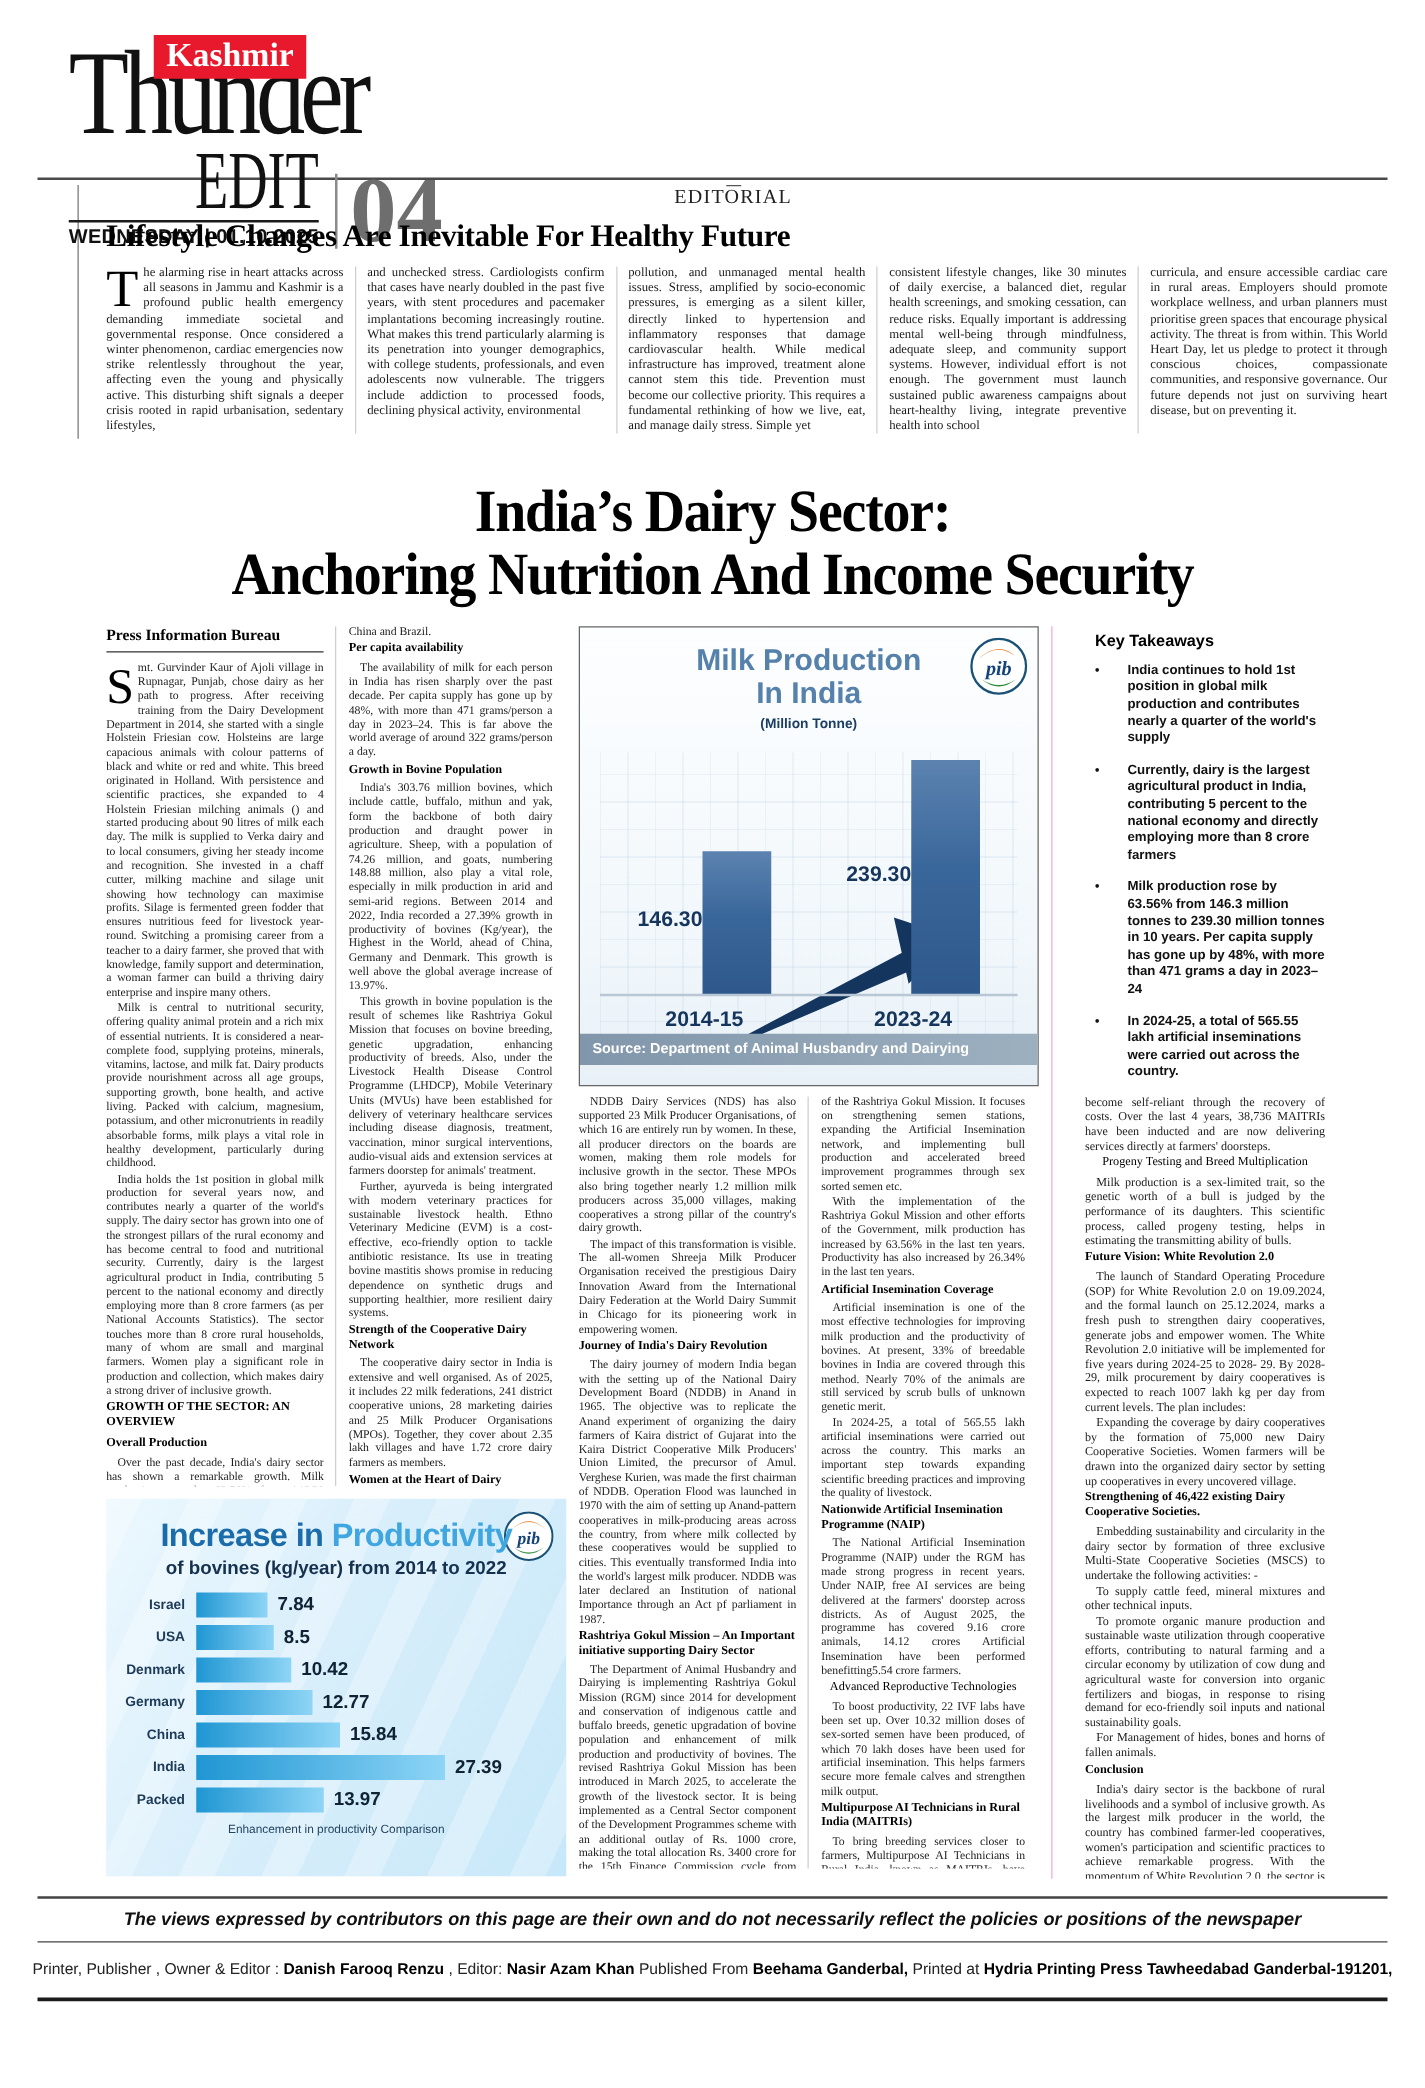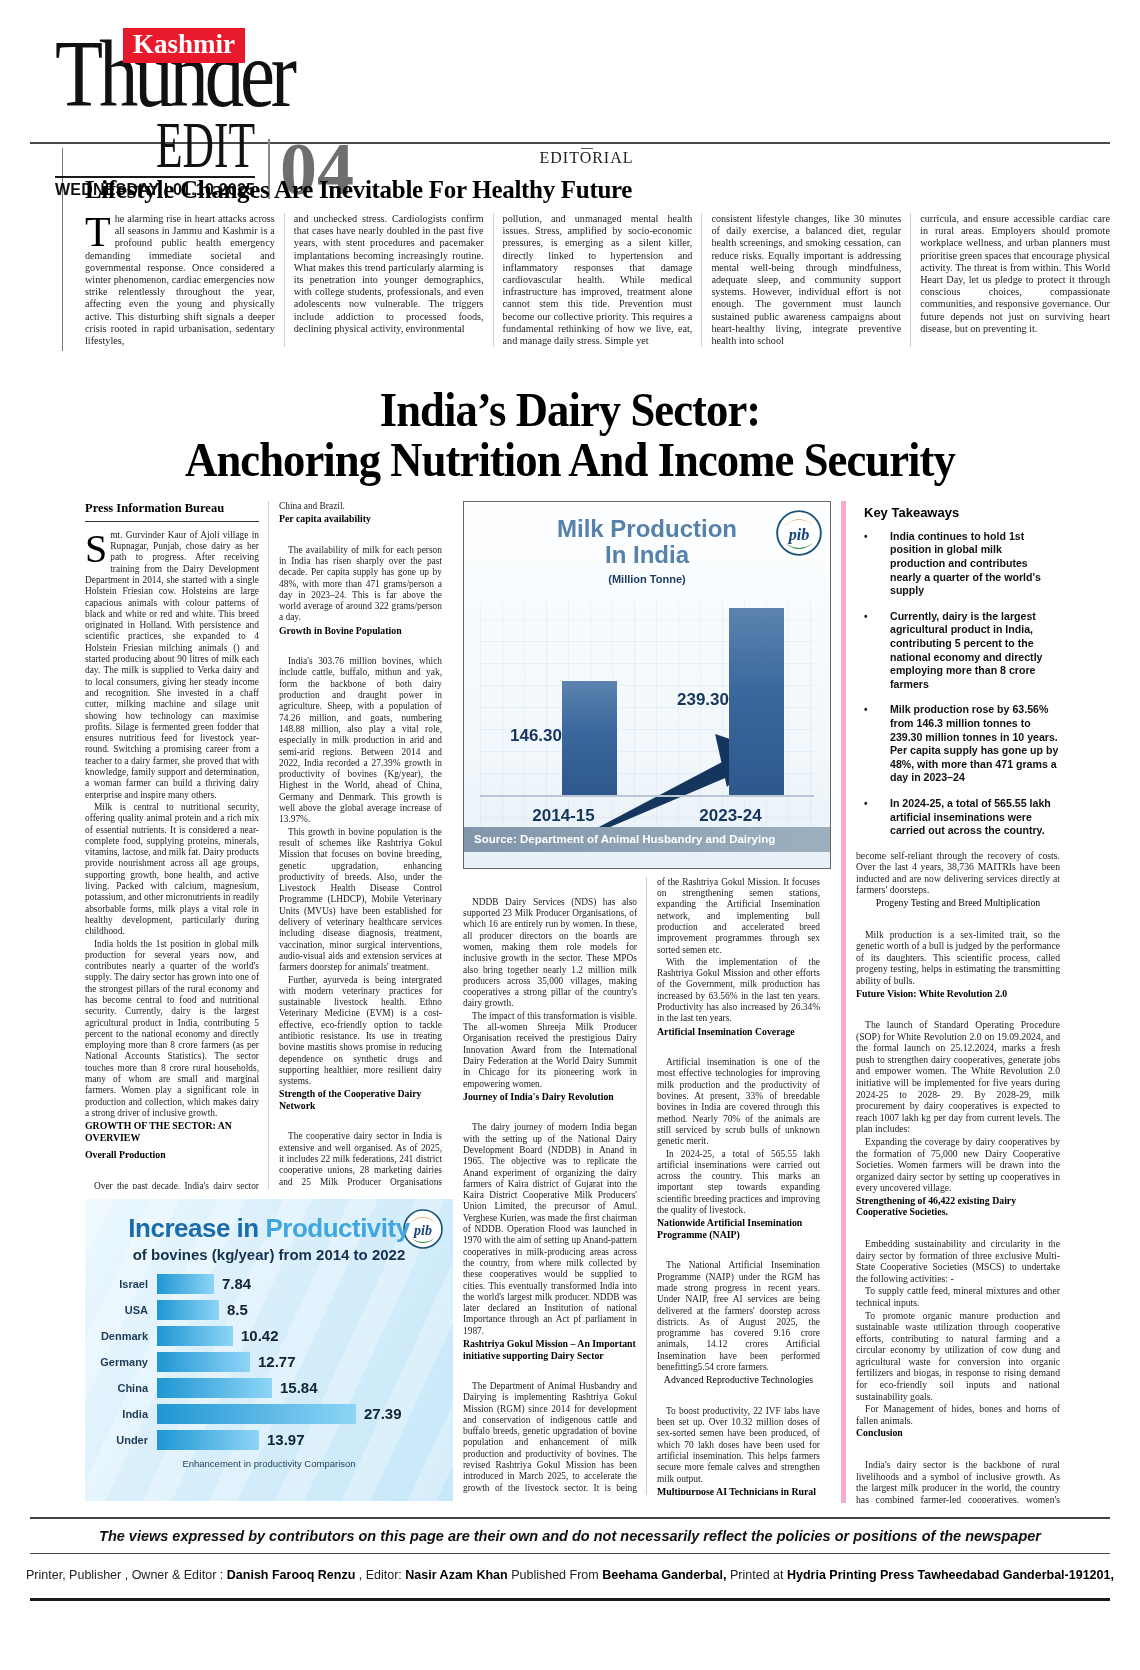--- a/index.html
+++ b/index.html
@@ -36,24 +36,24 @@
   .main-headline .hl { font-size:48px; line-height:1.04; letter-spacing:-1px; transform:scaleX(0.93); }
 
   
   .main-body { display:flex; margin:16px 80px 0 85px; height:1002px; }
   .lpair { width:368px; }
   .two-cols { display:flex; height:688px; overflow:hidden;font-family:Liberation Serif, serif; }
   .mcol { width:174px; overflow:hidden; }
   .mcol + .mcol { border-left:1px solid #cfcfcf; margin-left:9px; padding-left:10px; }
   .mid { width:368px; margin-left:10px; }
   .mid-text { display:flex; margin-top:8px; height:618px; overflow:hidden; }
-  .rcol { width:219px; margin-left:10px; border-left:5px solid #f9a8d4; padding-left:10px; height:1002px; overflow:hidden; }
+  .rcol { width:219px; margin-left:10px; border-left:1px solid #f9a8d4; padding-left:26px; height:1002px; overflow:hidden; }
 
   .para { font-size:9.4px; line-height:11.3px; text-align:justify; overflow-wrap:break-word; color:#1b1b1b; }
-  .para.ind { text-indent:9px;margin-top:20px; }
+  .para.ind { text-indent:9px; }
   .para.drop::first-letter { font-size:40px; line-height:0.78; float:left; padding:3px 3px 0 0; color:#000; }
   .bhead { font-weight:bold; font-size:9.8px; line-height:11.5px; margin:6px 0 5px 0; color:#000; }
   .bhead.center { text-align:center; font-weight:normal; }
   .byline { font-weight:bold; font-size:12.5px; border-bottom:1.5px solid #333; padding-bottom:5px; margin-bottom:8px; color:#000; }
   .para + .para, .para + .bhead { margin-top:1px; }
 
   
   .milk-chart { position:relative; width:368px; height:368px; border:1.5px solid #666; background:linear-gradient(180deg,#fdfeff 0%,#f1f7fb 70%,#e8f1f7 100%); overflow:hidden; }
   .mc-title { text-align:center; font-family:"Liberation Sans", sans-serif; font-weight:bold; font-size:24px; color:#5581ab; line-height:1.1; }
   .mc-title.first { margin-top:14px; }
@@ -210,21 +210,21 @@
               <div class="pc-label">China</div>
               <div class="pc-bar" style="width: 115px;"></div>
               <div class="pc-val">15.84</div>
             </div>
             <div class="pc-row">
               <div class="pc-label">India</div>
               <div class="pc-bar" style="width: 199px;"></div>
               <div class="pc-val">27.39</div>
             </div>
             <div class="pc-row">
-              <div class="pc-label">Under</div>
+              <div class="pc-label">Packed</div>
               <div class="pc-bar" style="width: 102px;"></div>
               <div class="pc-val">13.97</div>
             </div>
           </div>
         <div class="pc-caption">Enhancement in productivity Comparison</div>
       </div>
     </div>
 
     <div class="mid">
 

